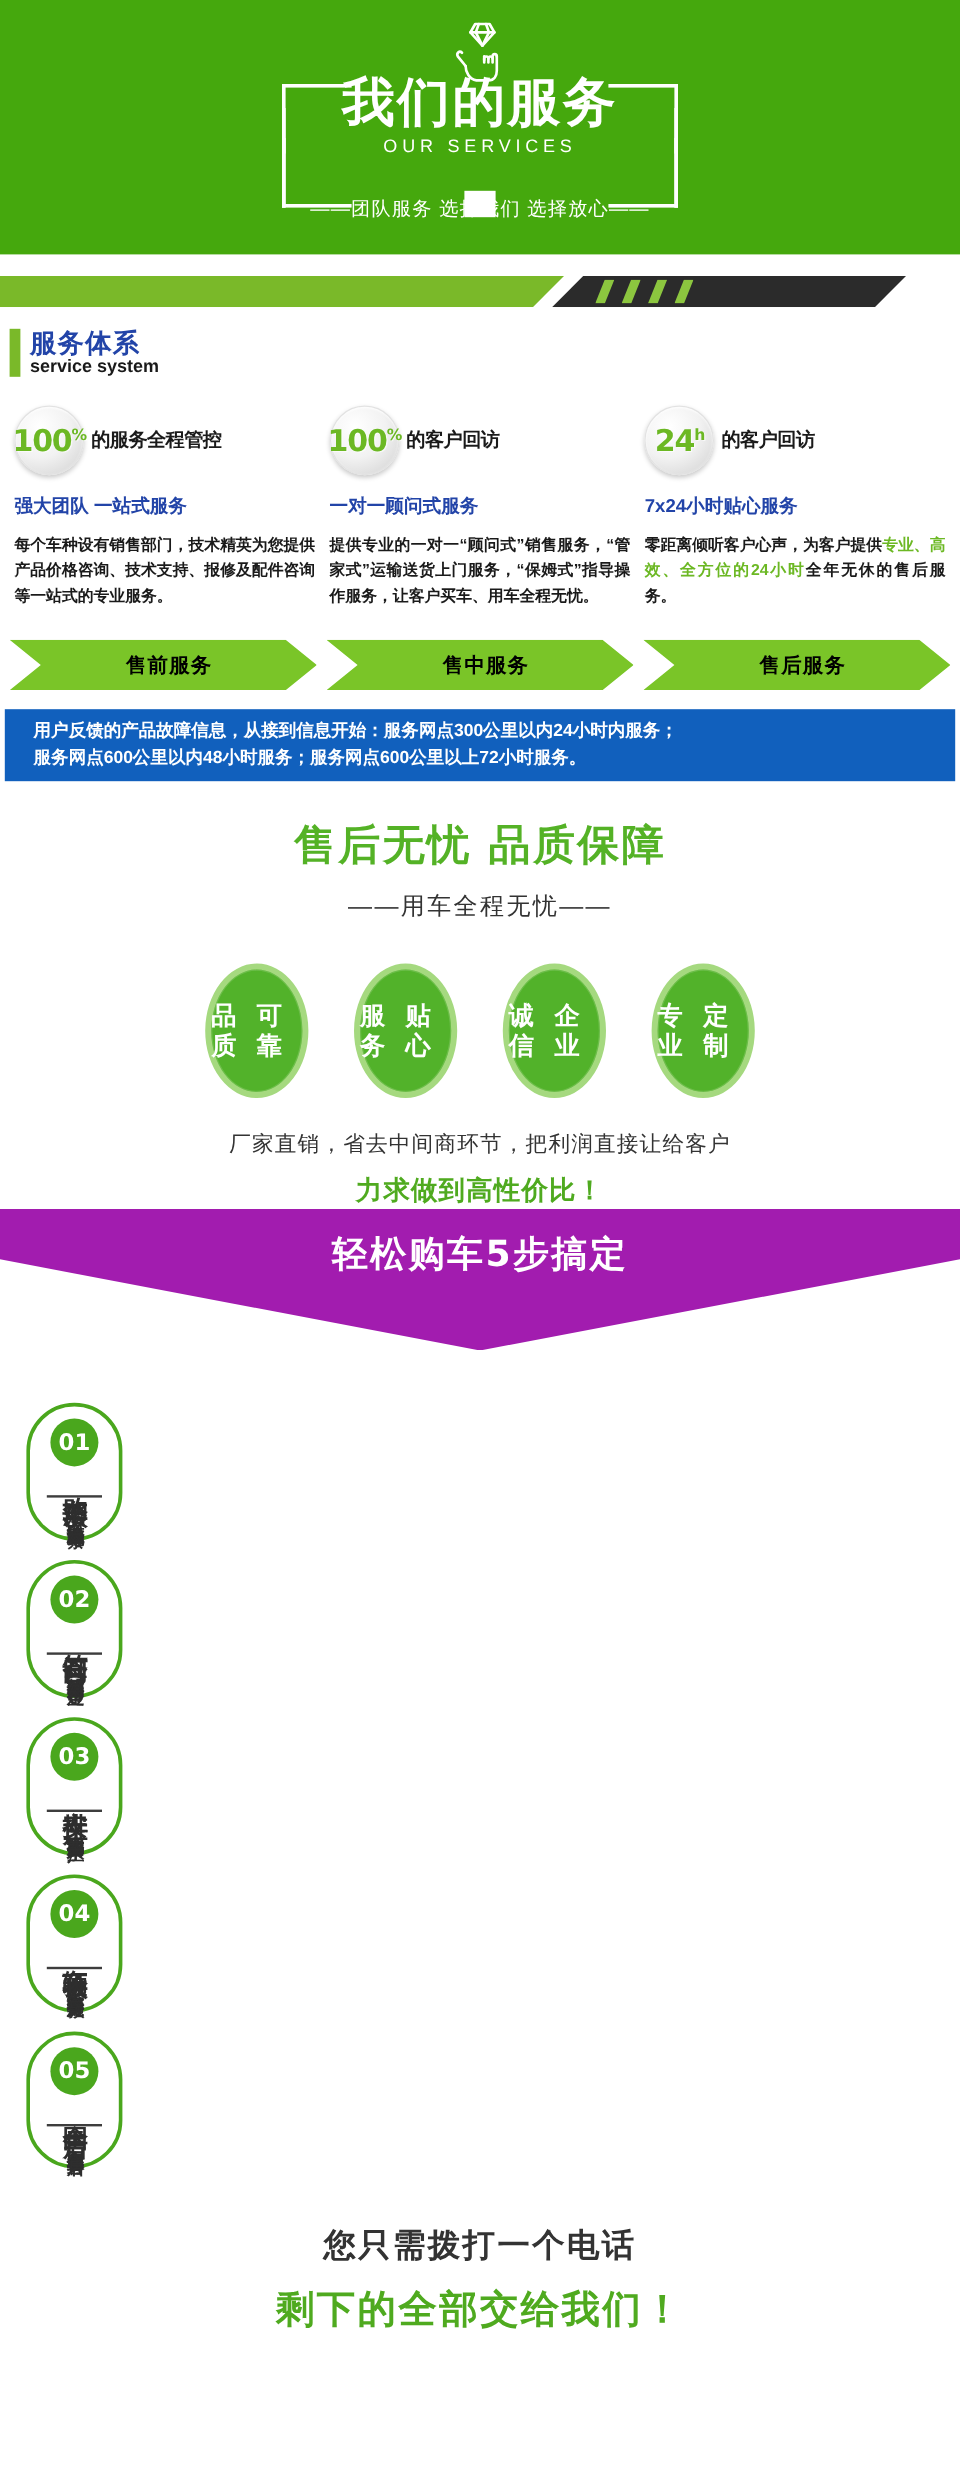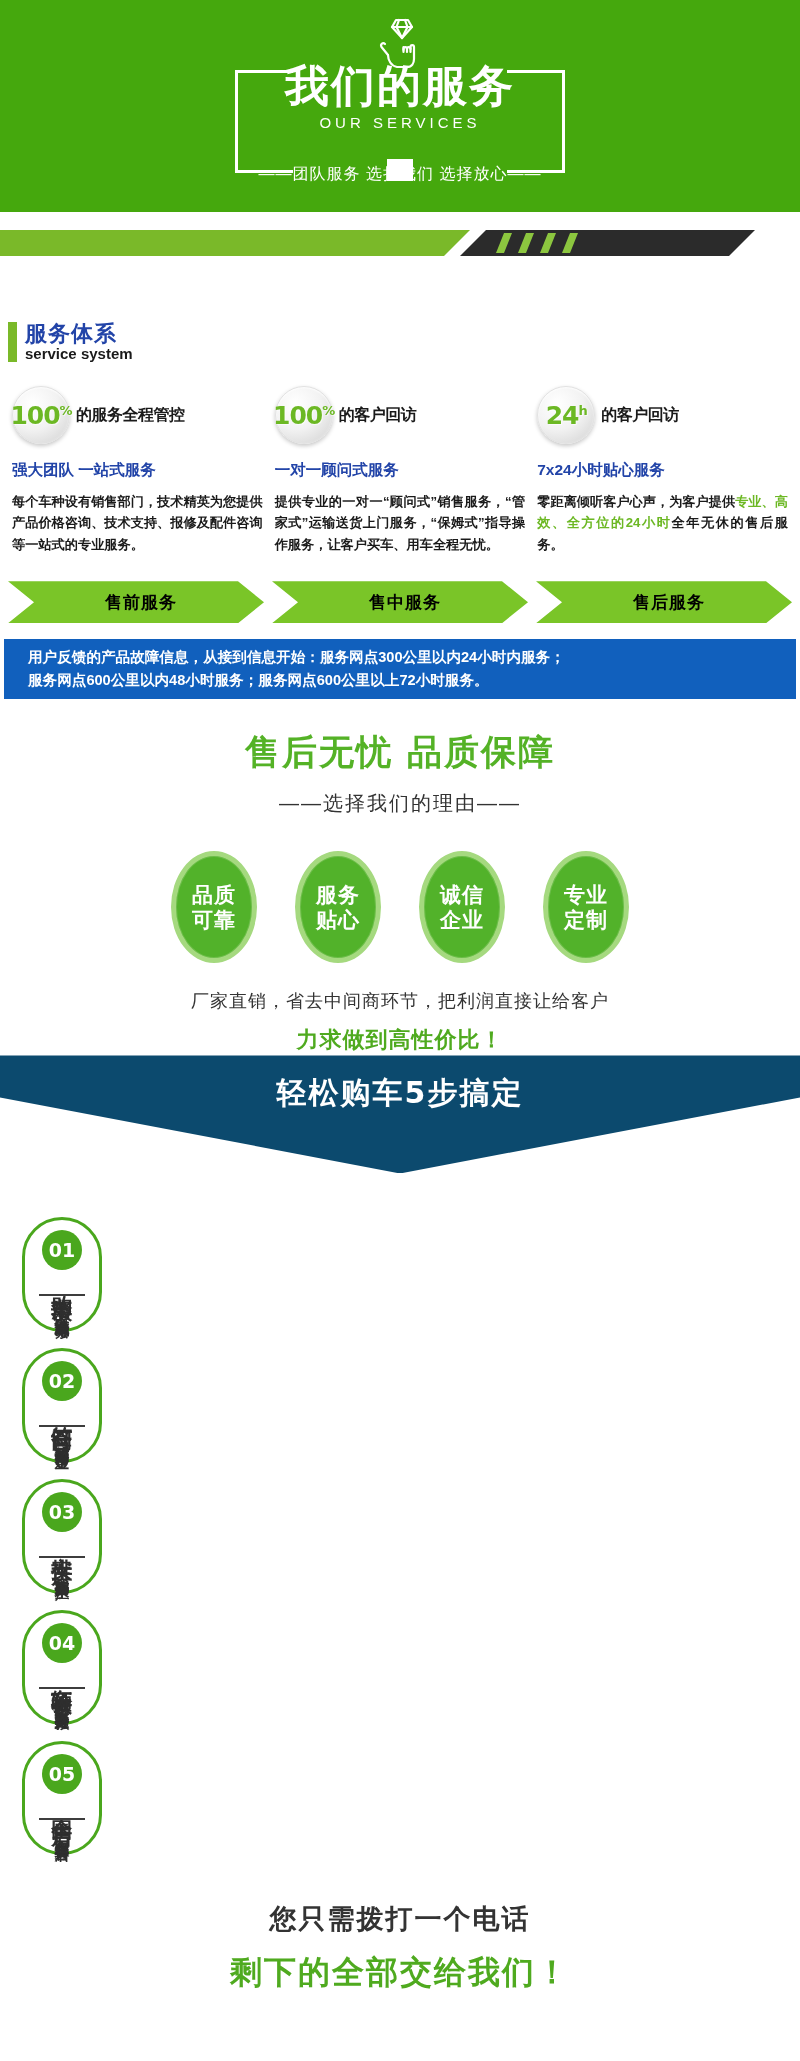--- a/index.html
+++ b/index.html
@@ -57,21 +57,21 @@
     clip-path: polygon(0 0, 100% 0, calc(100% - 26px) 100%, 0 100%);
   }
   .bar-dark {
     position:absolute; left:460px; top:6px; width:295px; height:26px;
     background:#2b2b2b;
     clip-path: polygon(26px 0, 100% 0, calc(100% - 26px) 100%, 0 100%);
   }
   .bar-slash { position:absolute; top:9px; width:16px; height:20px; background:#8cc63f;
     clip-path: polygon(8px 0, 100% 0, calc(100% - 8px) 100%, 0 100%); }
 
-  .sec-head { display:flex; align-items:flex-start; padding:8px 0 0 8px;margin-top:48px; }
+  .sec-head { display:flex; align-items:flex-start; padding:8px 0 0 8px; }
   .sec-head .tick { width:9px; height:40px; background:#7ab929; margin-right:8px; }
   .sec-head .txt .cn { color:#2244a8; font-size:22px; font-weight:bold; letter-spacing:1px; line-height:1.05;}
   .sec-head .txt .en { color:#1a1a1a; font-size:15px; font-weight:bold; letter-spacing:0px; }
 
   
   .cols { display:flex; margin-top:22px; padding:0 6px; }
   .col { width:33.33%; padding:0 6px; }
   .badge-row { display:flex; align-items:center; height:62px; }
   .badge-circle {
     width:58px; height:58px; border-radius:50%; flex:0 0 58px;
@@ -122,33 +122,33 @@
   }
   .slogan-sub {
     margin-top:14px; color:#333; font-size:20px; letter-spacing:2px;
   }
 
   
   .ellipses { display:flex; justify-content:center; gap:38px; margin-top:34px; }
   .ellipse {
     width:86px; height:112px; border-radius:50%;
     background:#52b22a; border:5px solid #a5d97f;
-    display:flex; flex-direction:column; align-items:center; justify-content:center;
+    display:flex; flex-direction:row; align-items:center; justify-content:center;
     box-shadow: inset 0 0 0 1px rgba(255,255,255,.15);
   }
   .ellipse span {
     color:#fff; font-size:21px; font-weight:bold; line-height:1.2; letter-spacing:1px;
   }
 
   
   .price-line1 { margin-top:26px; text-align:center; color:#333; font-size:18px; letter-spacing:1px; }
   .price-line2 { margin-top:12px; text-align:center; color:#4faa1f; font-size:22px; font-weight:bold; letter-spacing:1px;
     font-family:"DejaVu Sans","Liberation Sans",sans-serif; }
   .big-arrow-inner {
-    position:relative; width:800px; height:118px; background:#0c4a6e;
+    position:relative; width:800px; height:118px; background:#a21caf;
     clip-path: polygon(0 0, 100% 0, 100% 42px, 400px 118px, 0 42px);
     display:flex; align-items:flex-start; justify-content:center;
   }
   .big-arrow-text {
     color:#fff; font-size:30px; font-weight:bold; letter-spacing:2px; margin-top:18px;
     font-family:"DejaVu Sans","Liberation Sans",sans-serif;
   }
 
   
   .steps { display:flex; justify-content:center; gap:16px; margin-top:44px; padding:0 22px;flex-direction:column; }
@@ -287,21 +287,21 @@
       </div>
   </div>
 
   <div class="blue-note">
     <div>用户反馈的产品故障信息，从接到信息开始：服务网点300公里以内24小时内服务；</div>
     <div>服务网点600公里以内48小时服务；服务网点600公里以上72小时服务。</div>
   </div>
 
   <div class="slogan-wrap">
     <div class="slogan-main">售后无忧 品质保障</div>
-    <div class="slogan-sub">——选择我们的理由——</div>
+    <div class="slogan-sub">——用车全程无忧——</div>
   </div>
 
   <div class="ellipses">
     <div class="ellipse">
       <span>品质</span>
       <span>可靠</span>
     </div>
     <div class="ellipse">
       <span>服务</span>
       <span>贴心</span>

